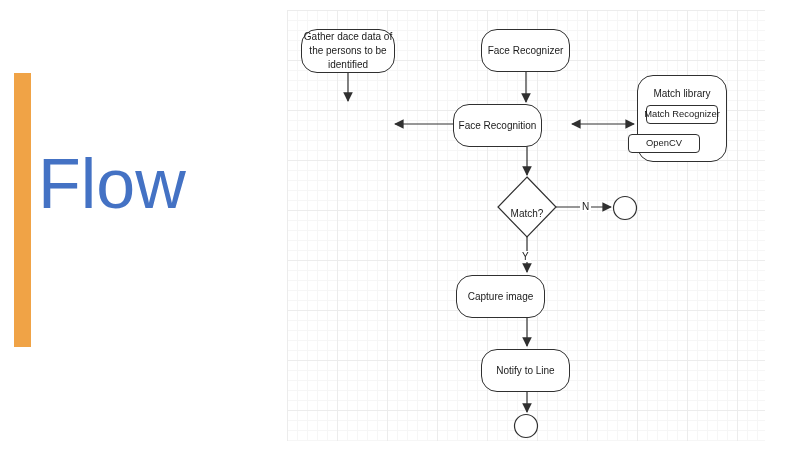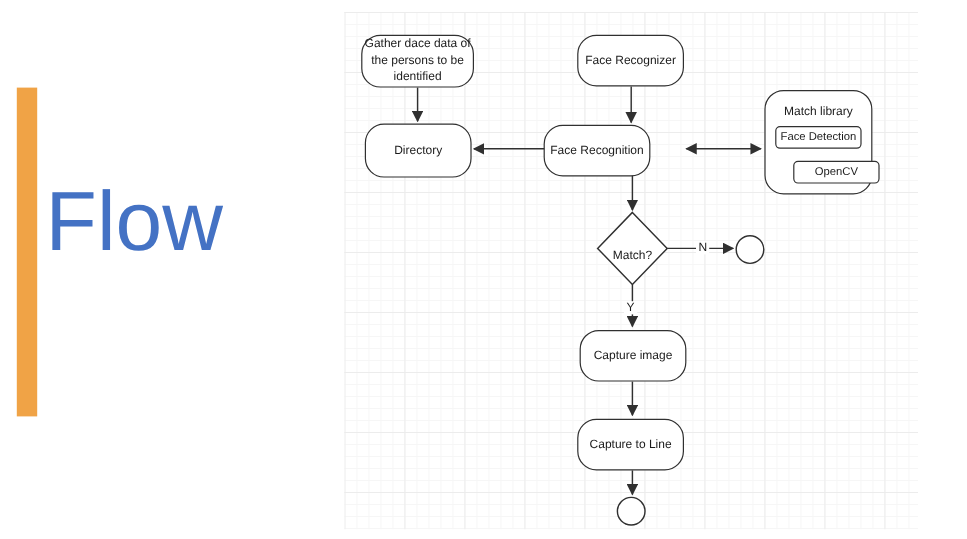--- a/index.html
+++ b/index.html
@@ -68,36 +68,36 @@
     color: #1a1a1a;
     line-height: 1.38;
   }
   .node .lbl { display: block; }
   .nowrap { white-space: nowrap; }
 
   .node-gather        { left: 301px; top: 29px;  width: 94px; height: 44px; padding: 0; }
   .node-face-detect   { left: 481px; top: 29px;  width: 89px; height: 43px; }
   .node-directory     { left: 304px; top: 103px; width: 89px; height: 45px; }
   .node-face-recog    { left: 453px; top: 104px; width: 89px; height: 43px; }
-  .node-capture       { left: 483px; top: 275px; width: 89px; height: 43px; }
+  .node-capture       { left: 456px; top: 275px; width: 89px; height: 43px; }
   .node-notify        { left: 481px; top: 349px; width: 89px; height: 43px; }
 
   .node-python-lib {
     left: 637px; top: 75px;
     width: 90px; height: 87px;
     border-radius: 16px;
     align-items: flex-start;
     padding-top: 11px;
   }
   .inner-box {
     border-radius: 4px;
     font-size: 9.4px;
   }
   .node-face-recognizer { left: 646px; top: 105px; width: 72px; height: 19px; }
-  .node-opencv          { left: 661px; top: 134px; width: 72px; height: 19px; }
+  .node-opencv          { left: 628px; top: 134px; width: 72px; height: 19px; }
 
   
   .match-label {
     position: absolute;
     left: 497px; top: 208px;
     width: 60px;
     text-align: center;
     font-size: 10px;
     color: #1a1a1a;
   }
@@ -151,46 +151,43 @@
   </svg>
 
   <div class="node node-gather">
     <span class="lbl">Gather dace data of the persons to be identified</span>
   </div>
 
   <div class="node node-face-detect">
     <span class="lbl nowrap">Face Recognizer</span>
   </div>
 
-  <div class="node node-directory">
-    <span class="lbl nowrap">Directory</span>
-  </div>
 
   <div class="node node-face-recog">
     <span class="lbl nowrap">Face Recognition</span>
   </div>
 
   <div class="node node-python-lib">
     <span class="lbl nowrap">Match library</span>
   </div>
 
   <div class="node inner-box node-face-recognizer">
-    <span class="lbl nowrap">Face Detection</span>
+    <span class="lbl nowrap">Match Recognizer</span>
   </div>
 
   <div class="node inner-box node-opencv">
     <span class="lbl nowrap">OpenCV</span>
   </div>
 
   <div class="match-label">Match?</div>
 
   <div class="node node-capture">
     <span class="lbl nowrap">Capture image</span>
   </div>
 
   <div class="node node-notify">
-    <span class="lbl nowrap">Capture to Line</span>
+    <span class="lbl nowrap">Notify to Line</span>
   </div>
 
   <div class="edge-label edge-label-n">N</div>
   <div class="edge-label edge-label-y">Y</div>
 
 </div>
 
 </body></html>

